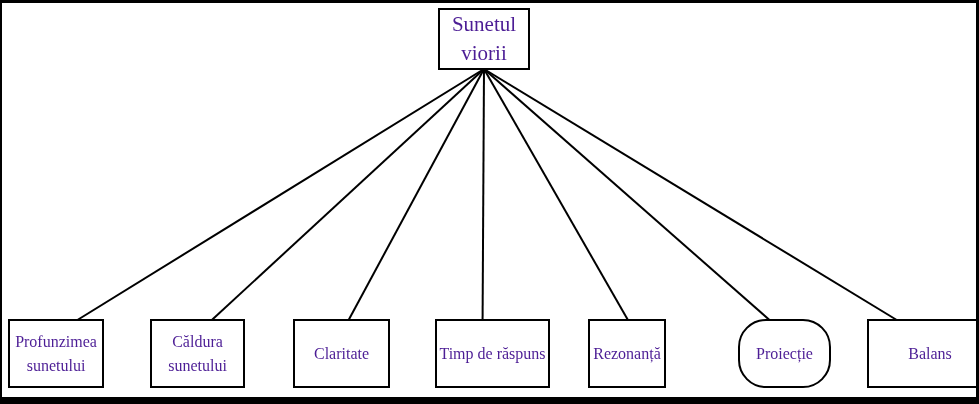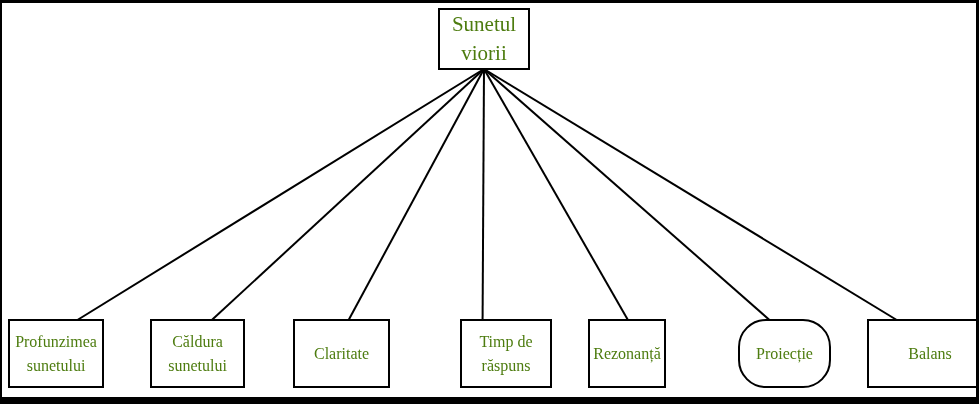--- a/index.html
+++ b/index.html
@@ -7,21 +7,21 @@
     padding: 0;
     background: #ffffff;
     font-family: "Liberation Serif", serif;
   }
   .canvas {
     position: relative;
     width: 979px;
     height: 404px;
     background: #ffffff;
     overflow: hidden;
-    color: #4d7c0f;
+    color: #4c1d95;
   }
   .frame {
     position: absolute;
     left: 0; top: 0; right: 0; bottom: 0;
     border-top: 3px solid #000000;
     border-right: 3px solid #000000;
     border-bottom: 7px solid #000000;
     border-left: 2px solid #000000;
     pointer-events: none;
     box-sizing: border-box;
@@ -54,21 +54,21 @@
   .child-node {
     top: 319px;
     height: 69px;
     font-size: 16px;
     line-height: 1.5;
     padding: 0 2px;
   }
   .c0 { left: 8px;   width: 96px;  }
   .c1 { left: 150px; width: 95px;  }
   .c2 { left: 293px; width: 97px;  }
-  .c3 { left: 460px; width: 92px;  }
+  .c3 { left: 435px; width: 115px;  }
   .c4 { left: 588px; width: 78px;  }
   .c5 { left: 738px; width: 93px; border-radius: 28px;  }
   .c6 { left: 867px; width: 126px; }
 </style>
 </head>
 <body>
 
 <div class="canvas">
 
   <svg id="connectors" viewBox="0 0 979 404" xmlns="http://www.w3.org/2000/svg">

